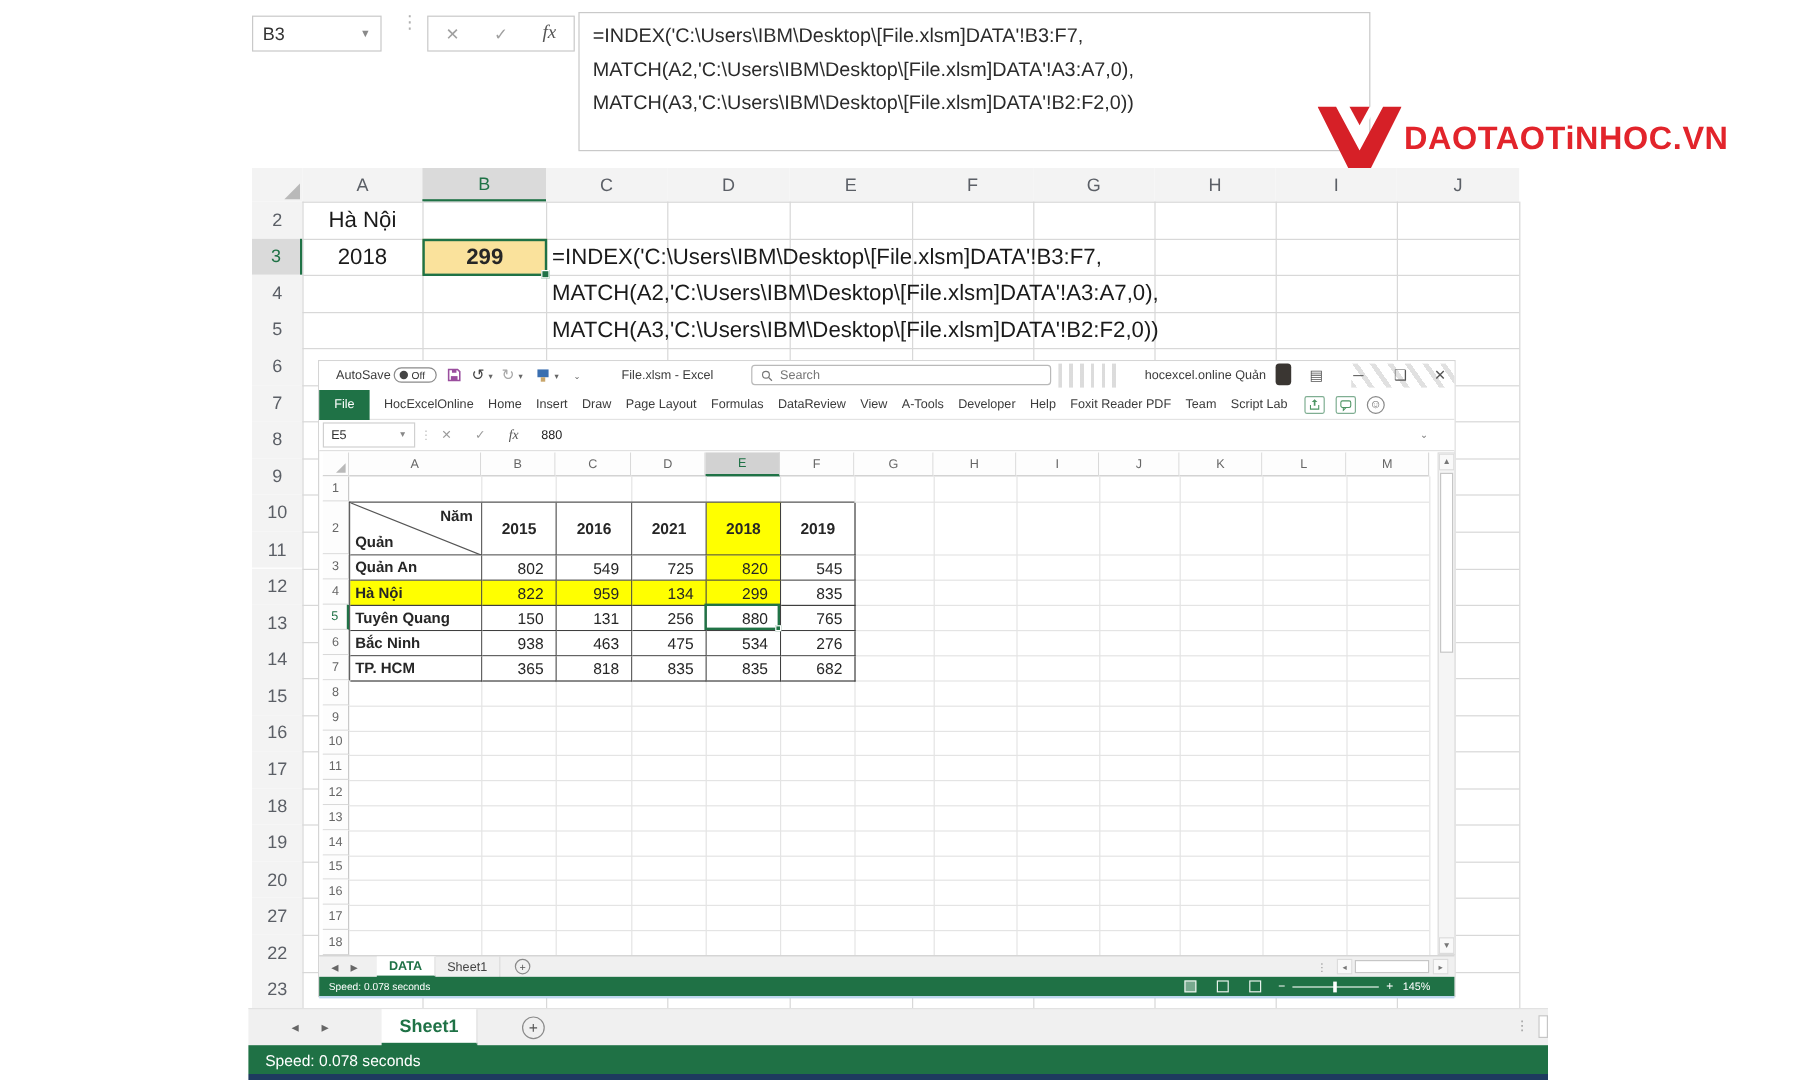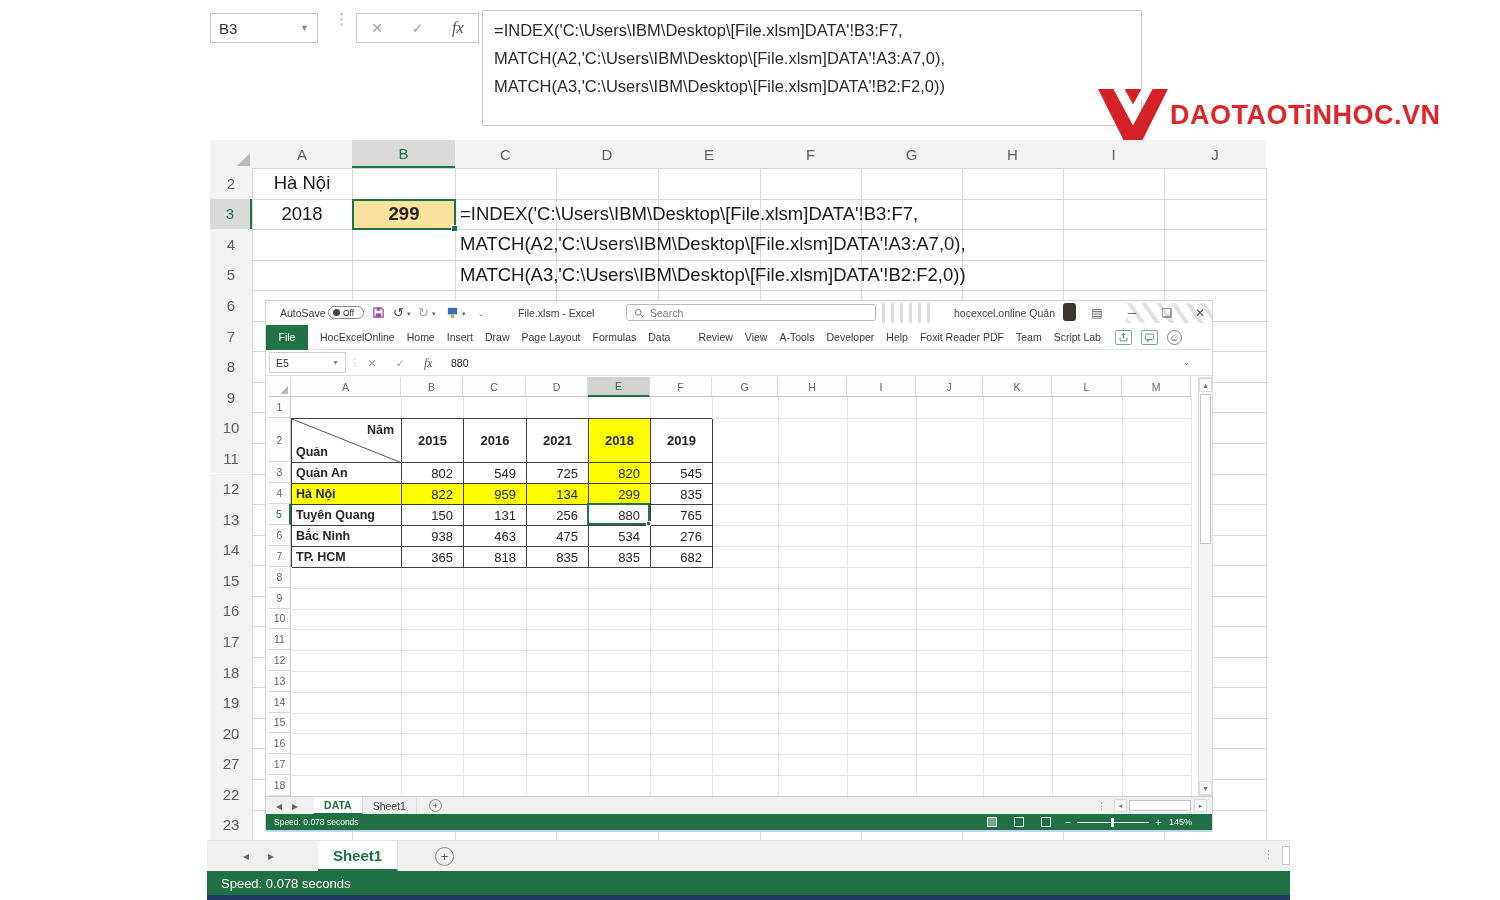--- a/index.html
+++ b/index.html
@@ -262,21 +262,21 @@
 
   <div class="abs flex" id="i-menubar">
       <div id="i-file">File</div>
       <div class="menu-item" style="margin-left: 12px;">HocExcelOnline</div>
       <div class="menu-item" style="margin-left: 12px;">Home</div>
       <div class="menu-item" style="margin-left: 12px;">Insert</div>
       <div class="menu-item" style="margin-left: 12px;">Draw</div>
       <div class="menu-item" style="margin-left: 12px;">Page Layout</div>
       <div class="menu-item" style="margin-left: 12px;">Formulas</div>
       <div class="menu-item" style="margin-left: 12px;">Data</div>
-      <div class="menu-item" style="margin-left: 28px;">Review</div>
+      <div class="menu-item" style="margin-left: 0;">Review</div>
       <div class="menu-item" style="margin-left: 12px;">View</div>
       <div class="menu-item" style="margin-left: 12px;">A-Tools</div>
       <div class="menu-item" style="margin-left: 12px;">Developer</div>
       <div class="menu-item" style="margin-left: 12px;">Help</div>
       <div class="menu-item" style="margin-left: 12px;">Foxit Reader PDF</div>
       <div class="menu-item" style="margin-left: 12px;">Team</div>
       <div class="menu-item" style="margin-left: 12px;">Script Lab</div>
       <div style="display: flex; gap: 9px; margin-left: 14px; align-items: center;">
         <span class="ribbon-btn">
           <svg width="11" height="11" viewBox="0 0 16 16">

